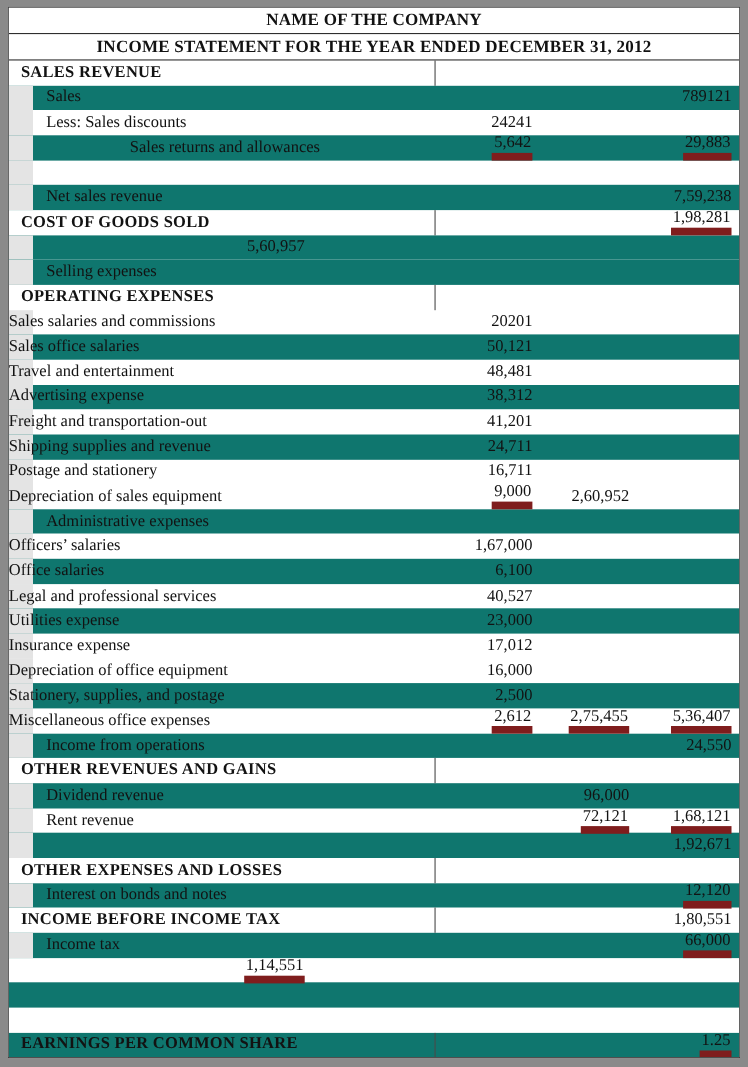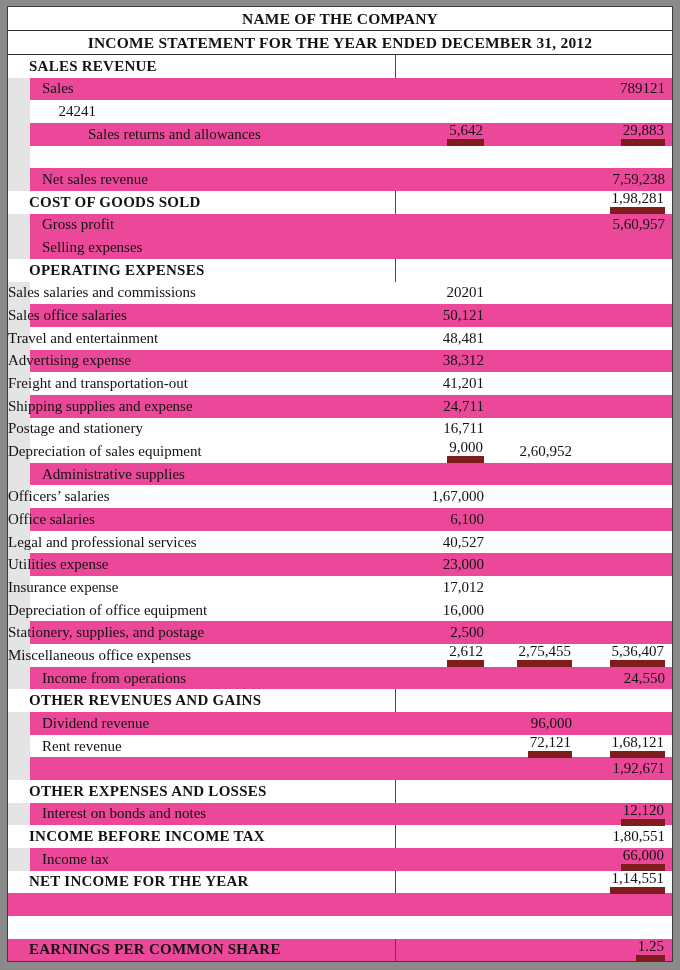--- a/index.html
+++ b/index.html
@@ -18,33 +18,33 @@
   .title-row{
     flex:0 0 23px;display:flex;align-items:center;justify-content:center;
     font-weight:bold;font-size:15.5px;letter-spacing:.2px;
     border-bottom:1px solid #2e2e2e;white-space:nowrap;
   }
   .rows{flex:1;display:flex;flex-direction:column;}
   .row{
     flex:1;display:flex;align-items:center;
     font-size:15px;position:relative;min-height:0;
   }
-  .row.striped{background:#ec4899;}
+  .row.striped{background:#0f766e;}
   .row.indented::before{
     content:"";position:absolute;left:0;top:0;bottom:0;width:22px;
     background:#e4e4e4;
   }
   .row .label{
     flex:1;white-space:nowrap;overflow:hidden;position:relative;z-index:1;
     align-self:stretch;display:flex;align-items:center;box-sizing:border-box;
   }
-  .row.ind0 .label{padding-left:21px;}
+  .row.ind0 .label{padding-left:11px;}
   .row.ind1 .label{padding-left:34px;}
   .row.ind2 .label{}
-  .row.ind3 .label{padding-left:80px;}
+  .row.ind3 .label{padding-left:110px;}
   .row.section .label{
     font-weight:bold;letter-spacing:.25px;
     border-right:1px solid #4a4a4a;
   }
   .num{
     width:88px;flex:0 0 auto;text-align:right;box-sizing:border-box;
     font-weight:normal;position:relative;z-index:1;white-space:nowrap;
   }
   .num.n3{width:100px;padding-right:7px;}
   .num .u{
@@ -70,20 +70,21 @@
           <div class="num n2"></div>
           <div class="num n3"></div>
         </div>
         <div class="row ind1 striped indented">
           <div class="label">Sales</div>
           <div class="num n1"></div>
           <div class="num n2"></div>
           <div class="num n3"><span>789121</span></div>
         </div>
         <div class="row ind1 indented">
+          <div class="label">Less: Sales discounts</div>
           <div class="num n1"><span>24241</span></div>
           <div class="num n2"></div>
           <div class="num n3"></div>
         </div>
         <div class="row ind3 striped indented">
           <div class="label">Sales returns and allowances</div>
           <div class="num n1"><span class="u">5,642</span></div>
           <div class="num n2"></div>
           <div class="num n3"><span class="u">29,883</span></div>
         </div>
@@ -99,21 +100,20 @@
           <div class="num n2"></div>
           <div class="num n3"><span>7,59,238</span></div>
         </div>
         <div class="row ind0 section">
           <div class="label">COST OF GOODS SOLD</div>
           <div class="num n1"></div>
           <div class="num n2"></div>
           <div class="num n3"><span class="u">1,98,281</span></div>
         </div>
         <div class="row ind1 striped indented">
-          <div class="label">Gross profit</div>
           <div class="num n1"></div>
           <div class="num n2"></div>
           <div class="num n3"><span>5,60,957</span></div>
         </div>
         <div class="row ind1 striped indented">
           <div class="label">Selling expenses</div>
           <div class="num n1"></div>
           <div class="num n2"></div>
           <div class="num n3"></div>
         </div>
@@ -147,39 +147,39 @@
           <div class="num n2"></div>
           <div class="num n3"></div>
         </div>
         <div class="row ind2 indented">
           <div class="label">Freight and transportation-out</div>
           <div class="num n1"><span>41,201</span></div>
           <div class="num n2"></div>
           <div class="num n3"></div>
         </div>
         <div class="row ind2 striped indented">
-          <div class="label">Shipping supplies and expense</div>
+          <div class="label">Shipping supplies and revenue</div>
           <div class="num n1"><span>24,711</span></div>
           <div class="num n2"></div>
           <div class="num n3"></div>
         </div>
         <div class="row ind2 indented">
           <div class="label">Postage and stationery</div>
           <div class="num n1"><span>16,711</span></div>
           <div class="num n2"></div>
           <div class="num n3"></div>
         </div>
         <div class="row ind2 indented">
           <div class="label">Depreciation of sales equipment</div>
           <div class="num n1"><span class="u">9,000</span></div>
           <div class="num n2"><span>2,60,952</span></div>
           <div class="num n3"></div>
         </div>
         <div class="row ind1 striped indented">
-          <div class="label">Administrative supplies</div>
+          <div class="label">Administrative expenses</div>
           <div class="num n1"></div>
           <div class="num n2"></div>
           <div class="num n3"></div>
         </div>
         <div class="row ind2 indented">
           <div class="label">Officers’ salaries</div>
           <div class="num n1"><span>1,67,000</span></div>
           <div class="num n2"></div>
           <div class="num n3"></div>
         </div>
@@ -273,21 +273,20 @@
           <div class="num n2"></div>
           <div class="num n3"><span>1,80,551</span></div>
         </div>
         <div class="row ind1 striped indented">
           <div class="label">Income tax</div>
           <div class="num n1"></div>
           <div class="num n2"></div>
           <div class="num n3"><span class="u">66,000</span></div>
         </div>
         <div class="row ind0 section">
-          <div class="label">NET INCOME FOR THE YEAR</div>
           <div class="num n1"></div>
           <div class="num n2"></div>
           <div class="num n3"><span class="u">1,14,551</span></div>
         </div>
         <div class="row ind0 striped">
           <div class="label"></div>
           <div class="num n1"></div>
           <div class="num n2"></div>
           <div class="num n3"></div>
         </div>

